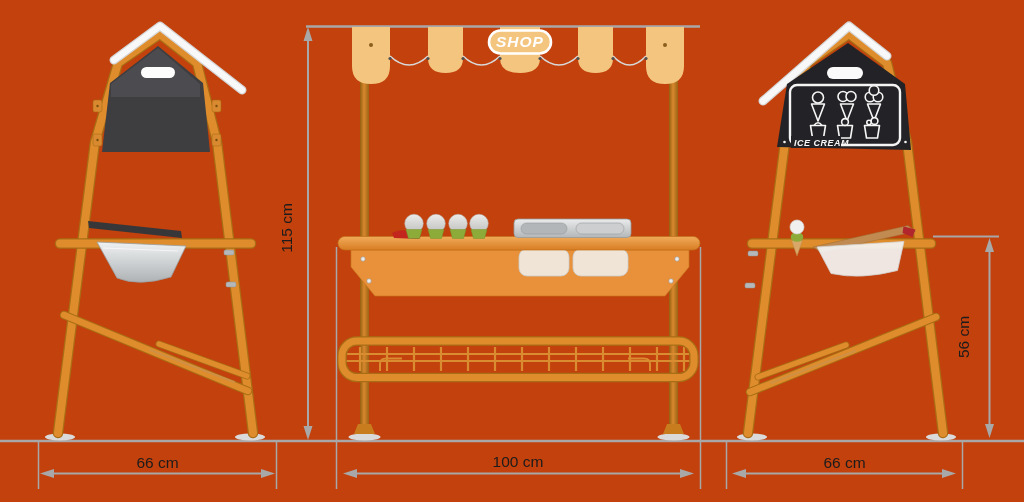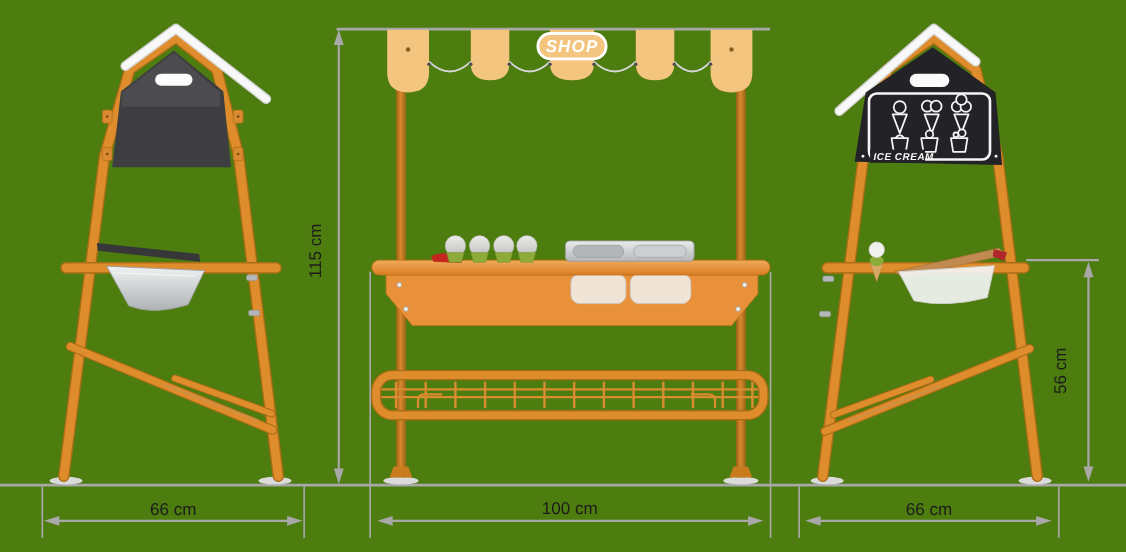--- a/index.html
+++ b/index.html
@@ -1,16 +1,16 @@
 <!DOCTYPE html>
 <html><head>
 <meta charset="utf-8">
 <style>
   html,body{margin:0;padding:0;background:#ffffff;}
-  .stage{position:relative;width:1024px;height:502px;background:#4d7c0f;overflow:hidden;
+  .stage{position:relative;width:1024px;height:502px;background:#c2410c;overflow:hidden;
          font-family:"Liberation Sans", sans-serif;}
   svg{position:absolute;left:0;top:0;}
   text{font-family:"Liberation Sans", sans-serif;}
   .dim-label{font-size:15.5px;fill:#1c1c1c;}
   .shop-label{font-size:15.5px;font-weight:bold;font-style:italic;fill:#ffffff;letter-spacing:1px;}
   .board-label{font-size:9px;font-weight:bold;font-style:italic;fill:#f7f7f7;letter-spacing:.5px;}
 </style>
 </head>
 <body>
 

